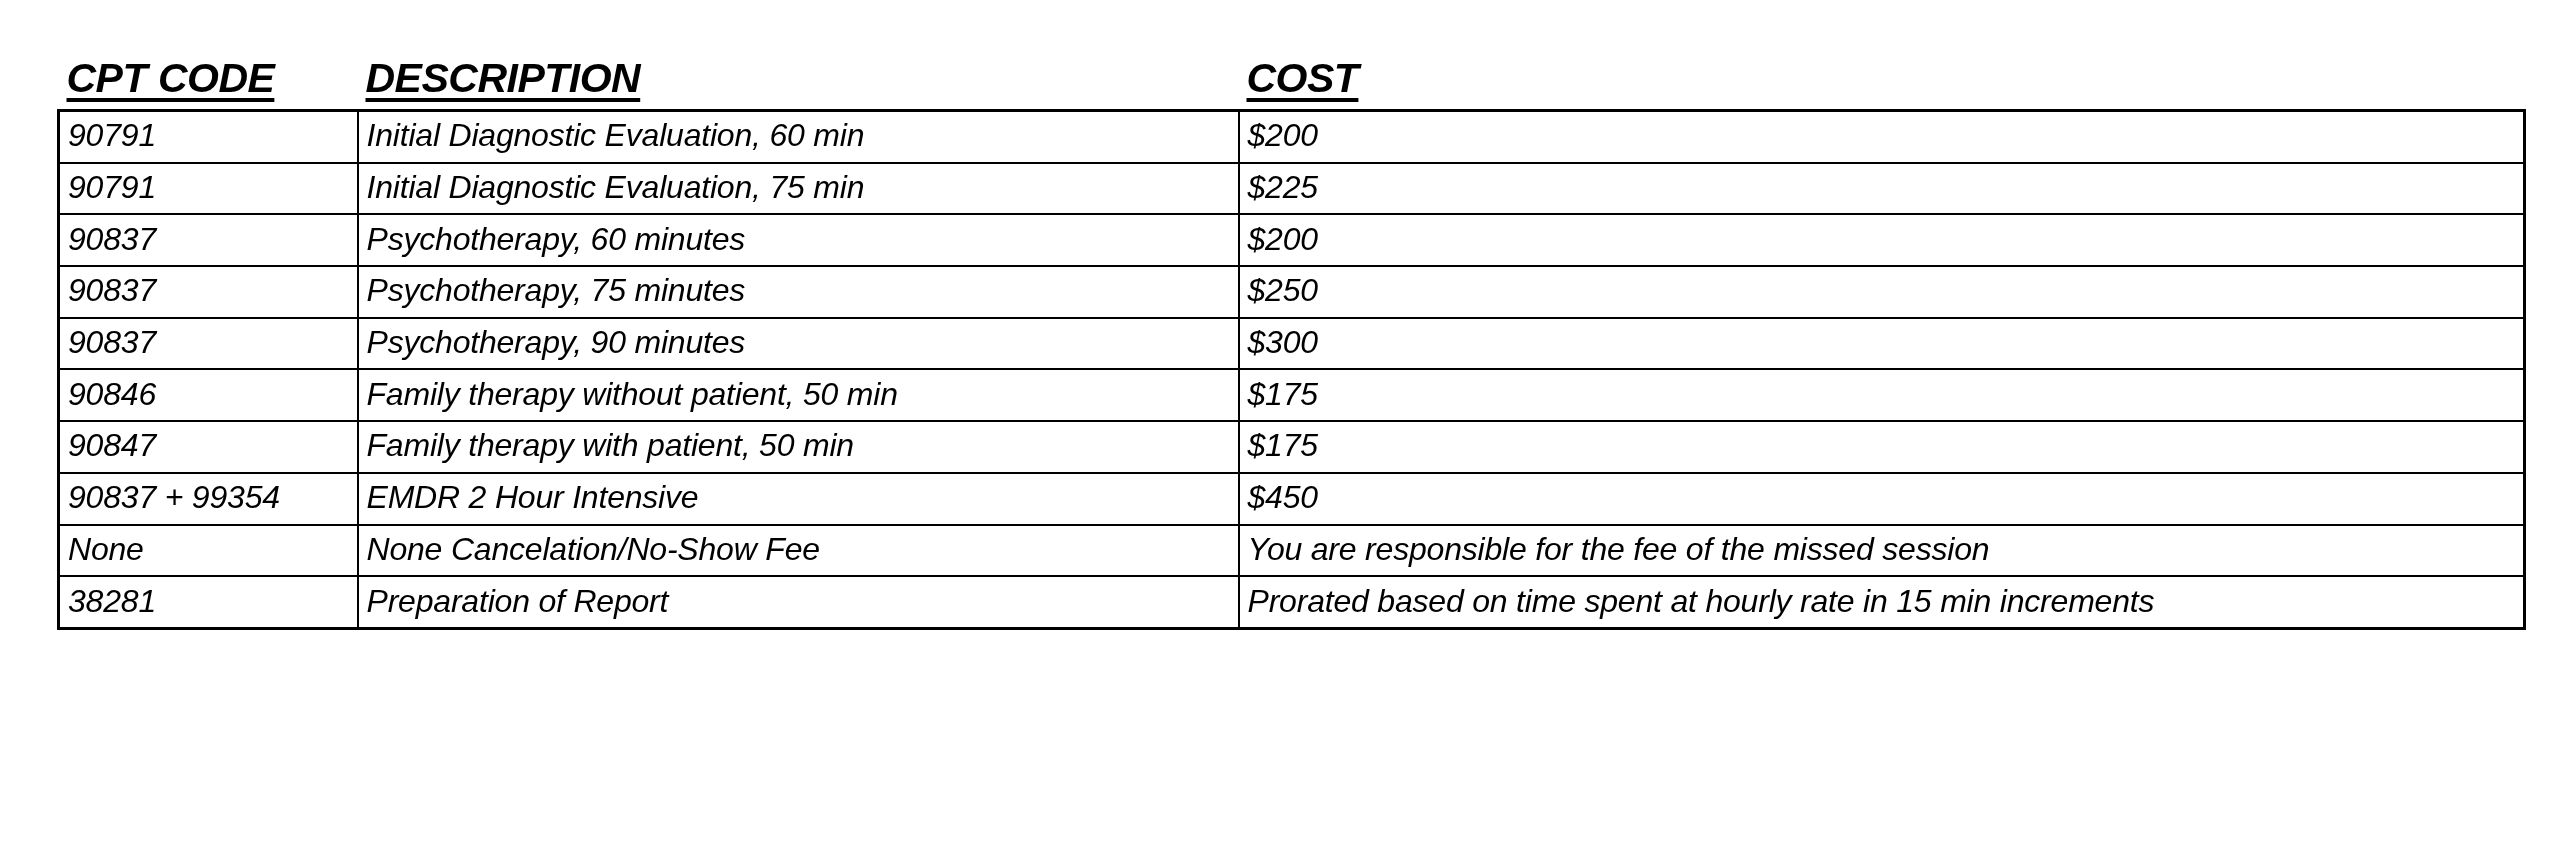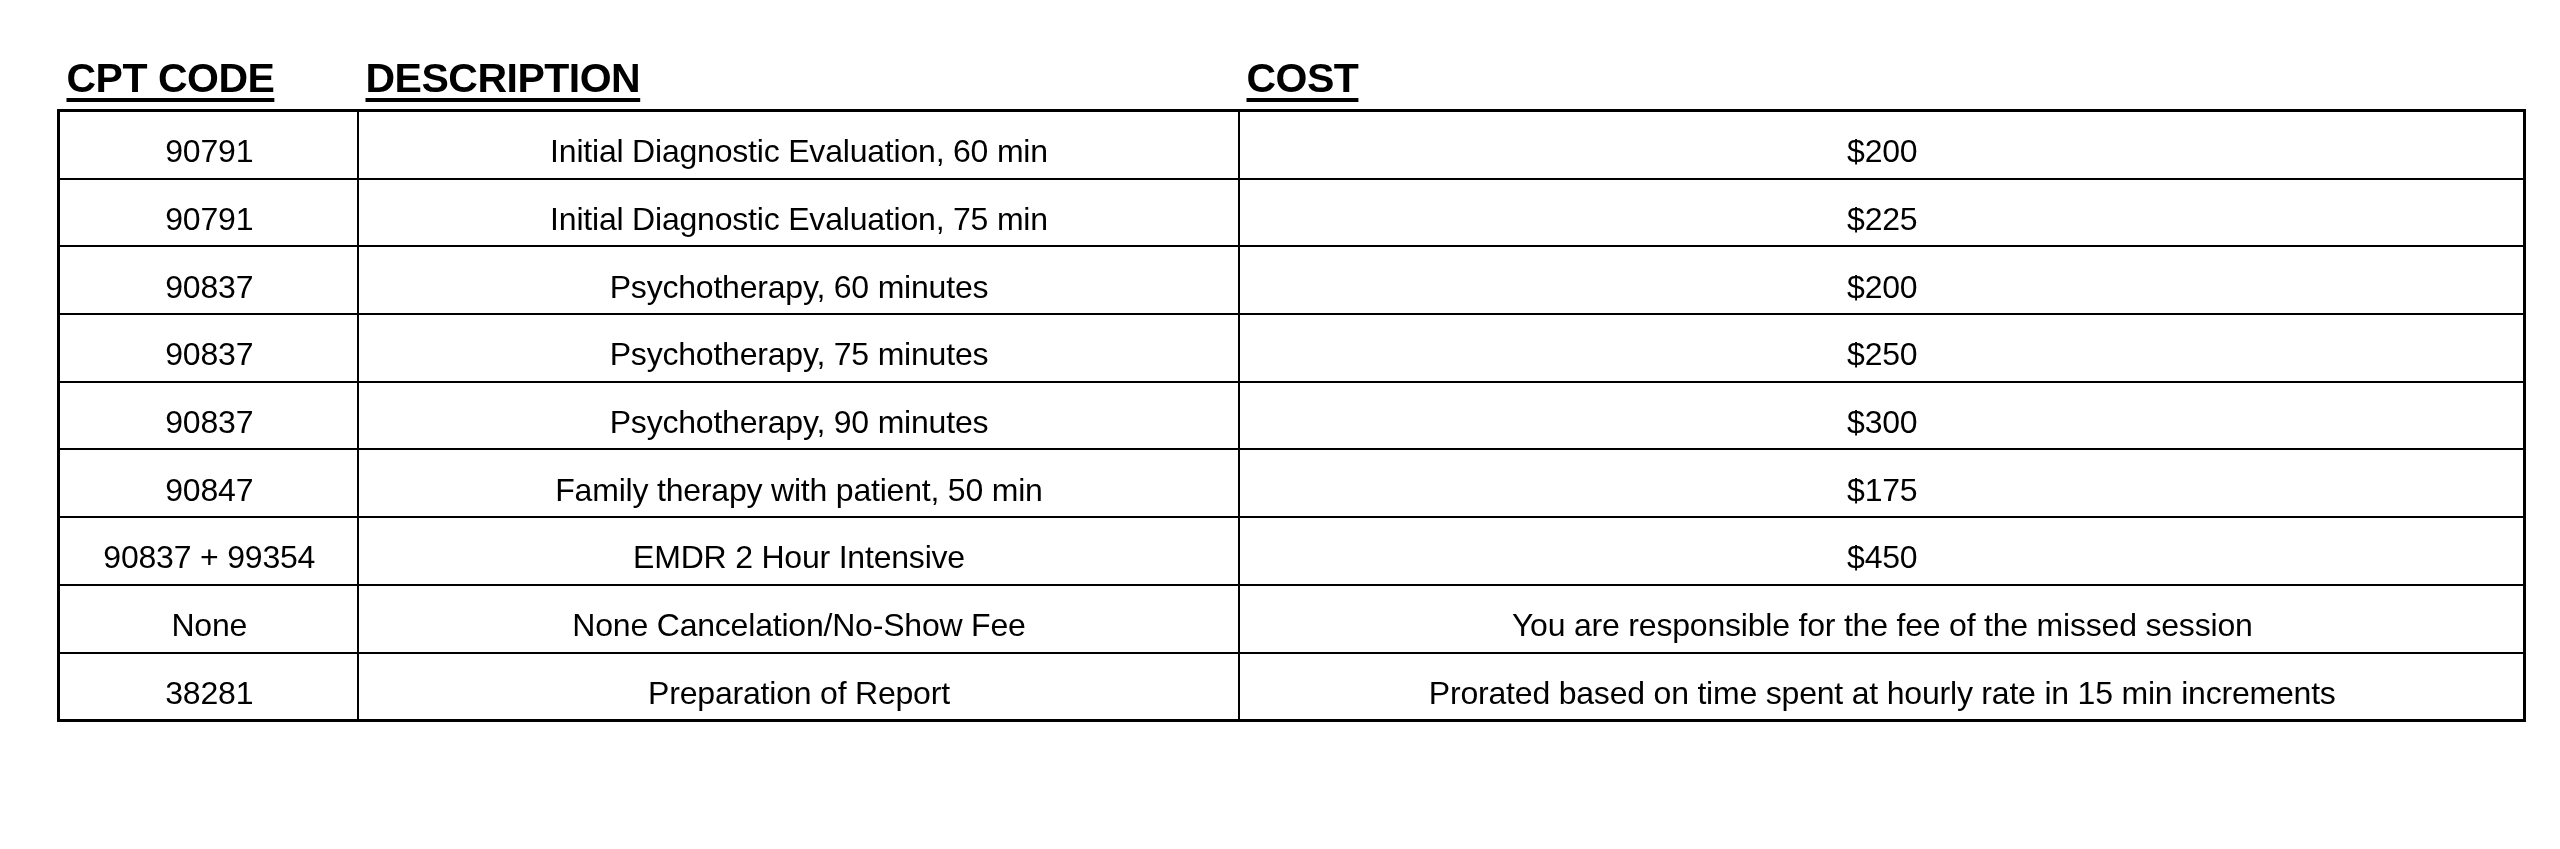--- a/index.html
+++ b/index.html
@@ -22,20 +22,21 @@
     height: 849px;
     background: #ffffff;
   }
   table.fee-table {
     position: absolute;
     left: 57px;
     top: 44px;
     width: 2466px;
     border-collapse: collapse;
     table-layout: fixed;
+    font-style: italic;
   }
   col.col-code { width: 299px; }
   col.col-desc { width: 881px; }
   col.col-cost { width: 1286px; }
 
   thead th {
     border: none;
     text-align: left;
     vertical-align: bottom;
     height: 58px;
@@ -46,28 +47,27 @@
     white-space: nowrap;
   }
   thead th .hdr {
     text-decoration: underline;
     text-decoration-thickness: 4px;
     text-underline-offset: 6px;
   }
   tbody td {
     border: 2px solid #000000;
     height: 47.7px;
-    padding: 16px 6px 2px 8px;
+    padding: 0 6px 2px 8px;
     font-size: 32px;
     letter-spacing: -0.2px;
     vertical-align: middle;
     white-space: nowrap;
     overflow: hidden;
     background: #ffffff;
-    text-align: center;
   }
   table.fee-table tbody {
     border: 3px solid #000000;
   }
 </style>
 </head>
 <body>
 
 <div class="page">
   <table class="fee-table">
@@ -109,20 +109,25 @@
           <td>90837</td>
           <td>Psychotherapy, 75 minutes</td>
           <td>$250</td>
         </tr>
         <tr>
           <td>90837</td>
           <td>Psychotherapy, 90 minutes</td>
           <td>$300</td>
         </tr>
         <tr>
+          <td>90846</td>
+          <td>Family therapy without patient, 50 min</td>
+          <td>$175</td>
+        </tr>
+        <tr>
           <td>90847</td>
           <td>Family therapy with patient, 50 min</td>
           <td>$175</td>
         </tr>
         <tr>
           <td>90837 + 99354</td>
           <td>EMDR 2 Hour Intensive</td>
           <td>$450</td>
         </tr>
         <tr>

